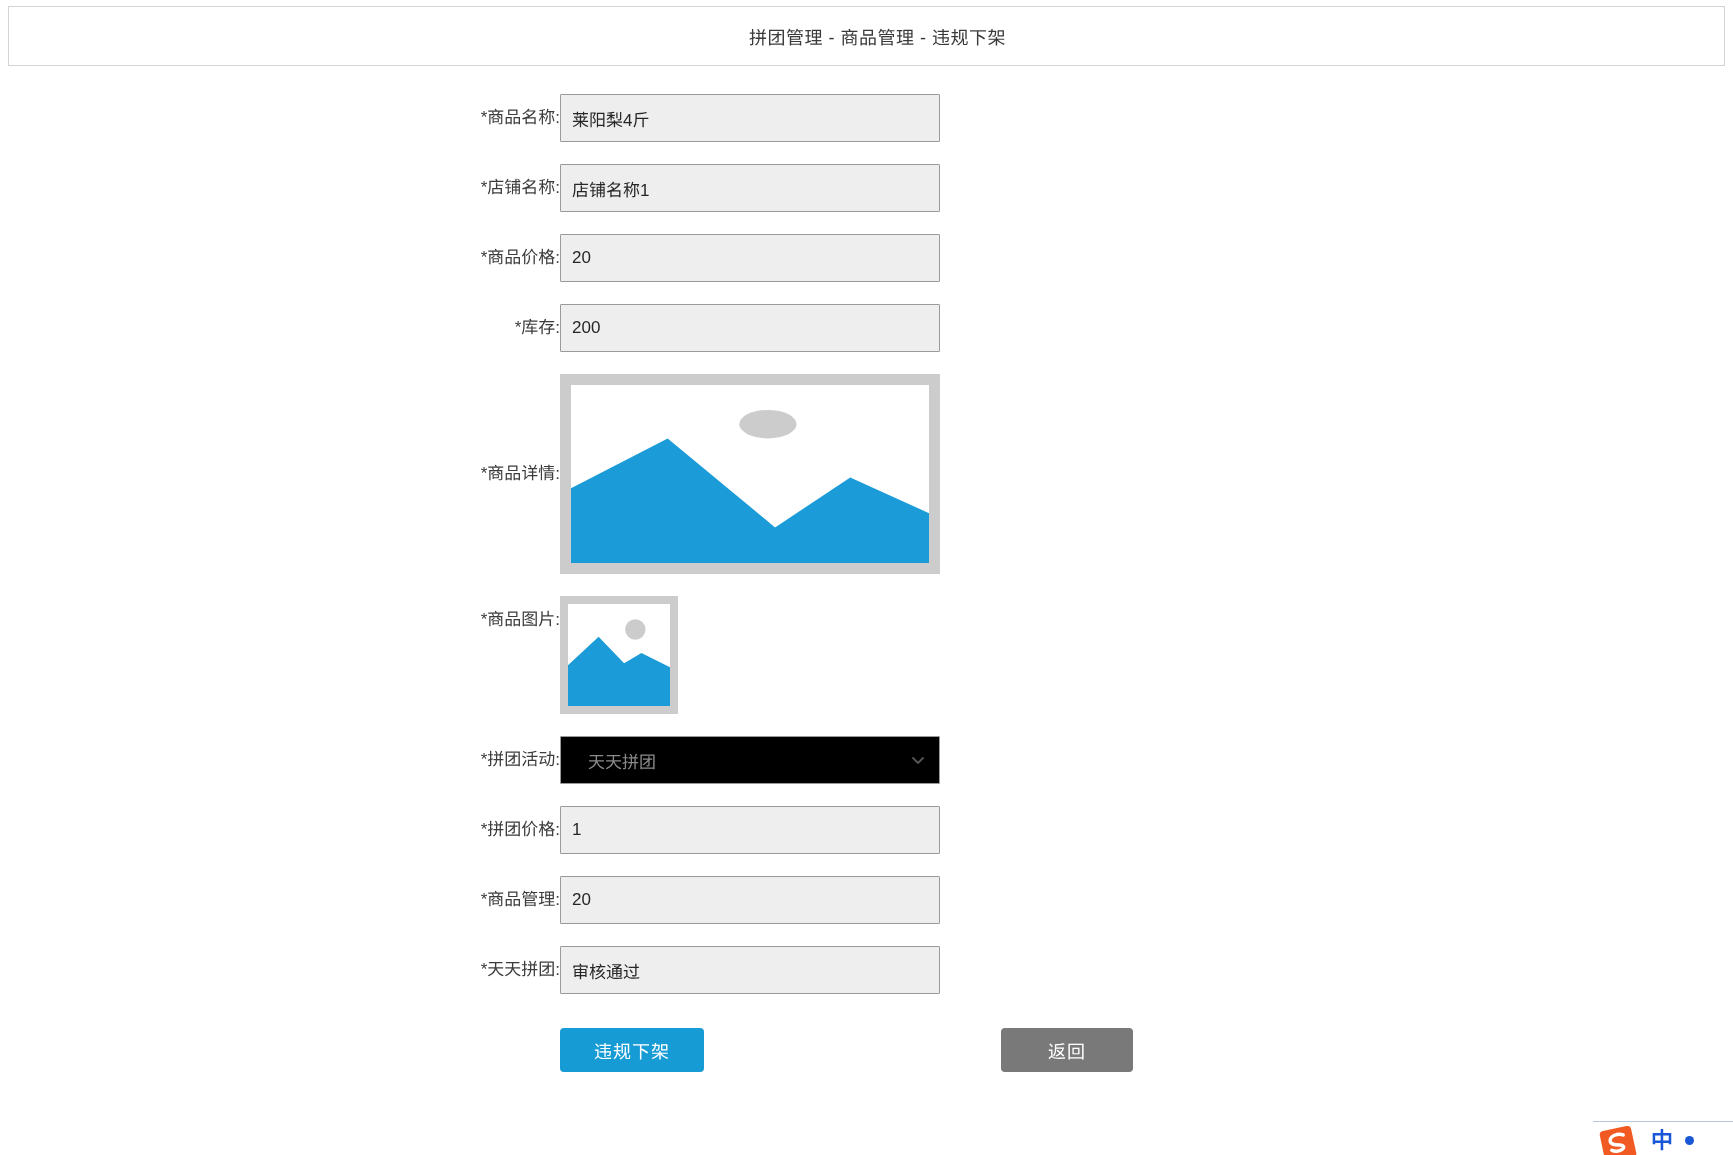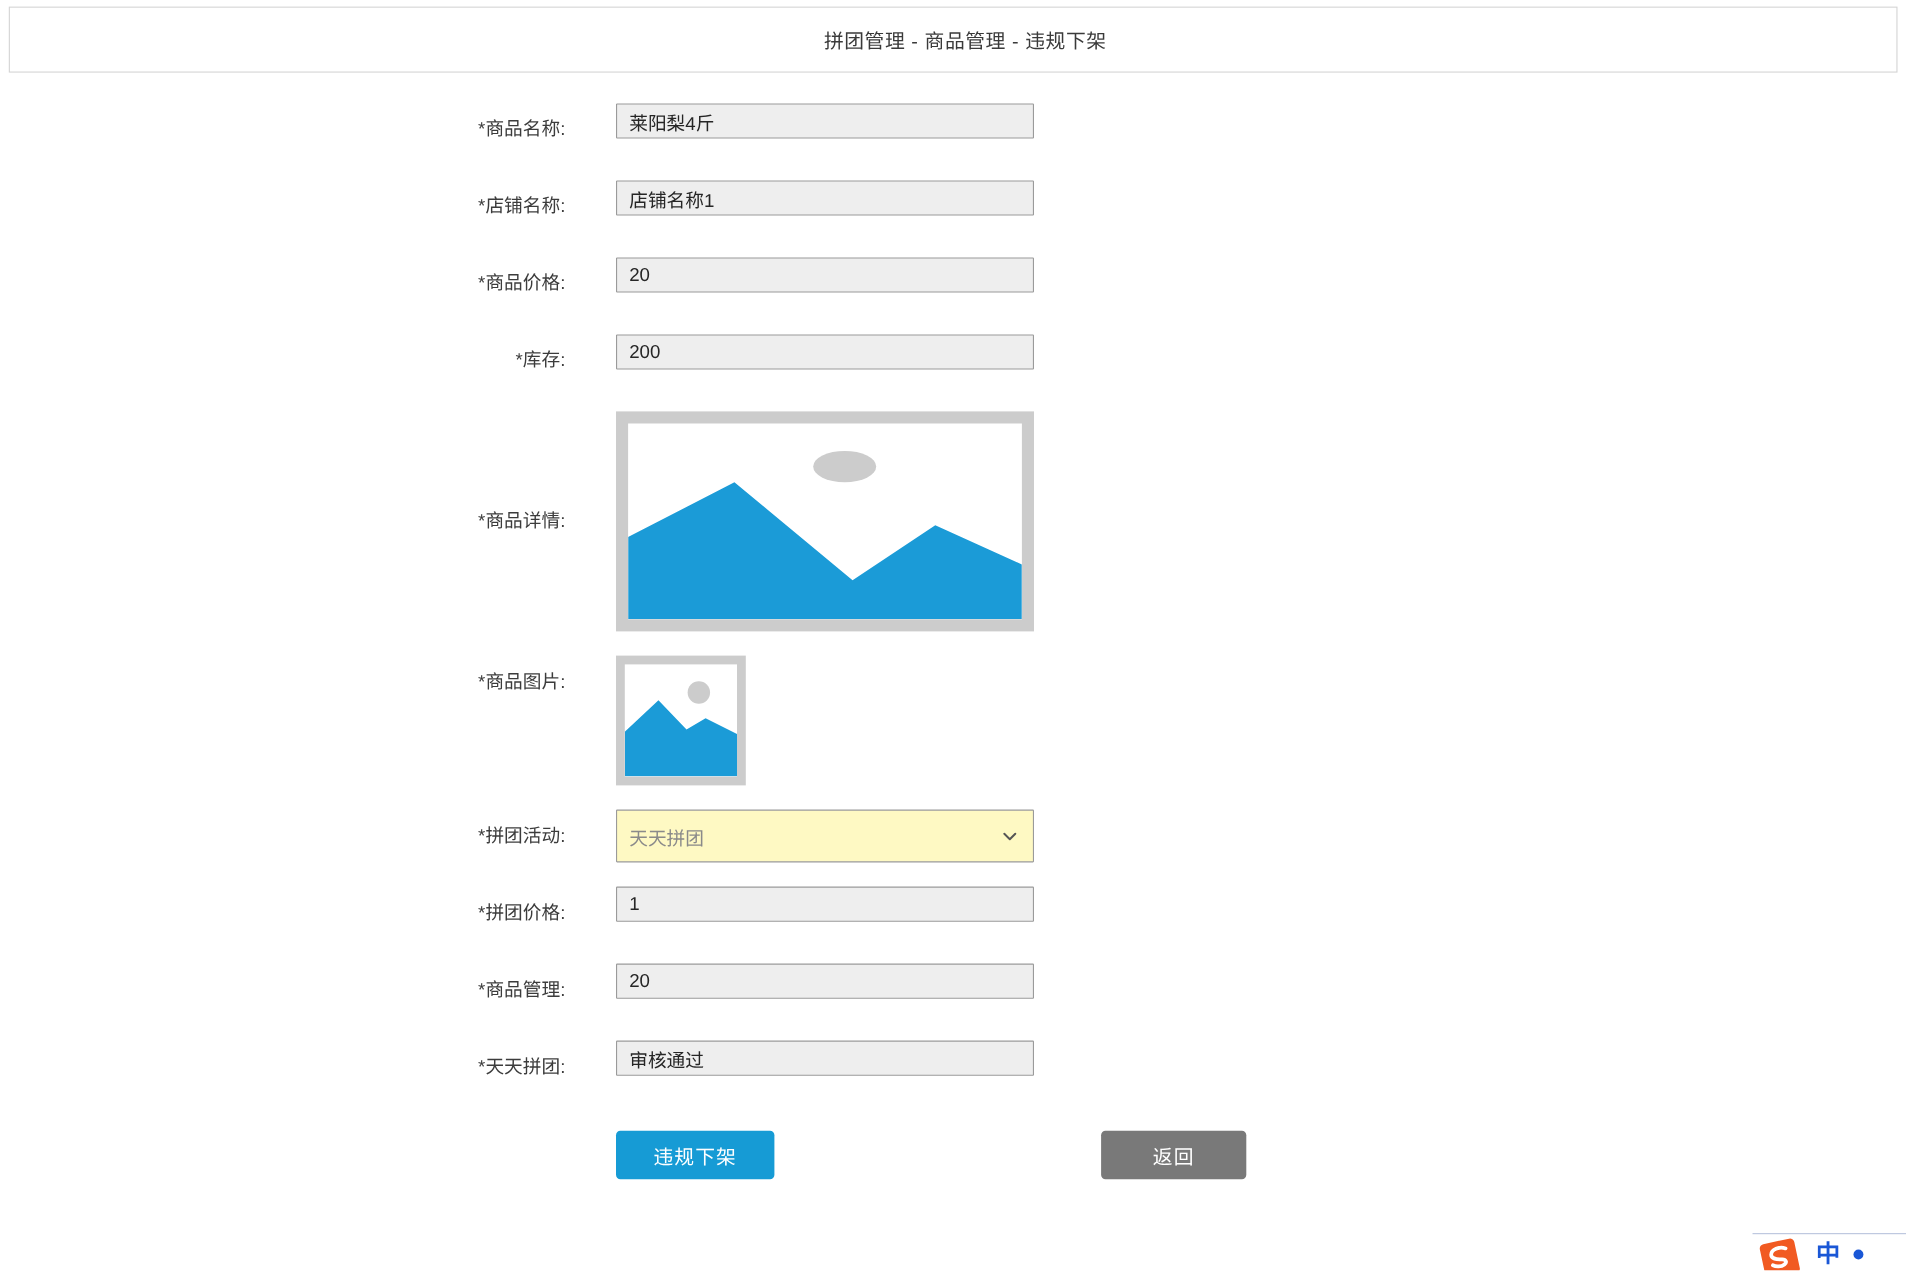--- a/index.html
+++ b/index.html
@@ -43,58 +43,57 @@
     width: 100%;
   }
   .form-row {
     display: flex;
     align-items: flex-start;
     margin-bottom: 22px;
   }
   .form-label {
     width: 560px;
     text-align: right;
-    padding-right: 46px;
     box-sizing: border-box;
     font-size: 17px;
     color: #3c3c3c;
     white-space: nowrap;
     line-height: 48px;
   }
   .form-field {
     width: 380px;
   }
 
   .text-box {
     width: 380px;
-    height: 32px;
+    height: 48px;
     box-sizing: border-box;
     background: #eeeeee;
     border: 1px solid #9a9a9a;
     border-radius: 1px;
     display: flex;
     align-items: center;
     padding: 0 0 0 11px;
     font-size: 17px;
     color: #262626;
     font-family: inherit;
     outline: none;
   }
 
   .select-box {
     width: 380px;
     height: 48px;
     box-sizing: border-box;
-    background: #fef9c3;
+    background: #000000;
     border: 1px solid #9a9a9a;
     border-radius: 1px;
     display: flex;
     align-items: center;
     justify-content: space-between;
-    padding: 0 12px 0 11px;
+    padding: 0 12px 0 27px;
     font-size: 17px;
     color: #8a8a8a;
     position: relative;
   }
   .chev {
     width: 14px;
     height: 14px;
     flex: none;
     margin-right: 2px;
   }

